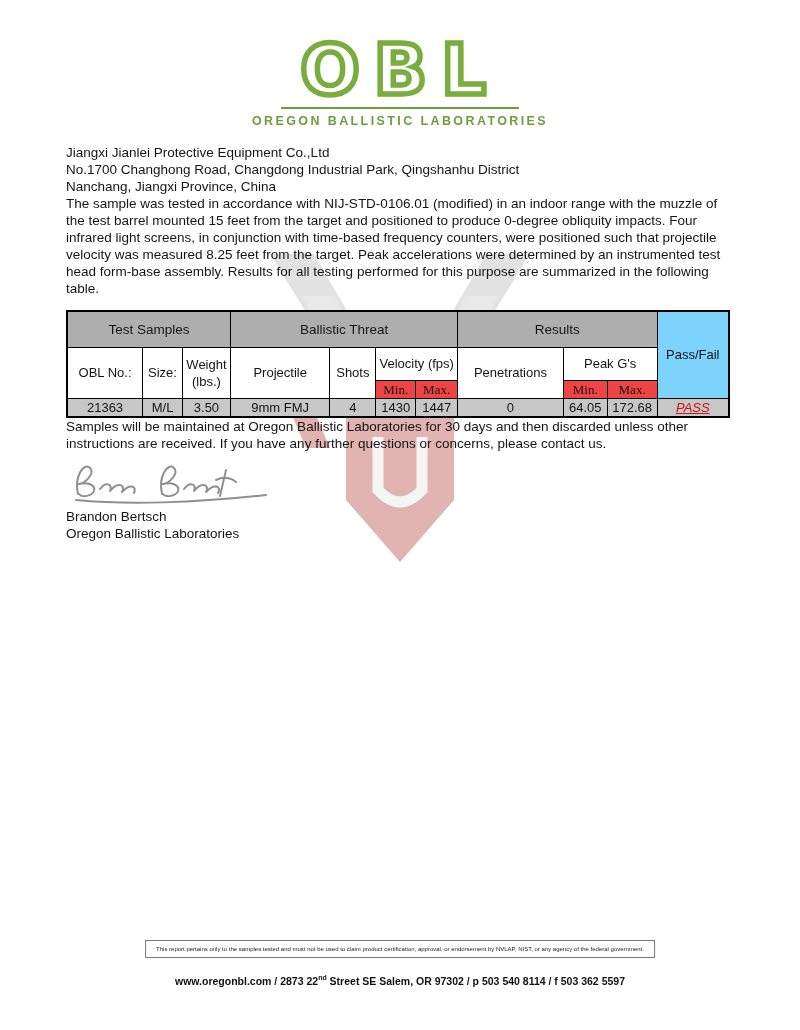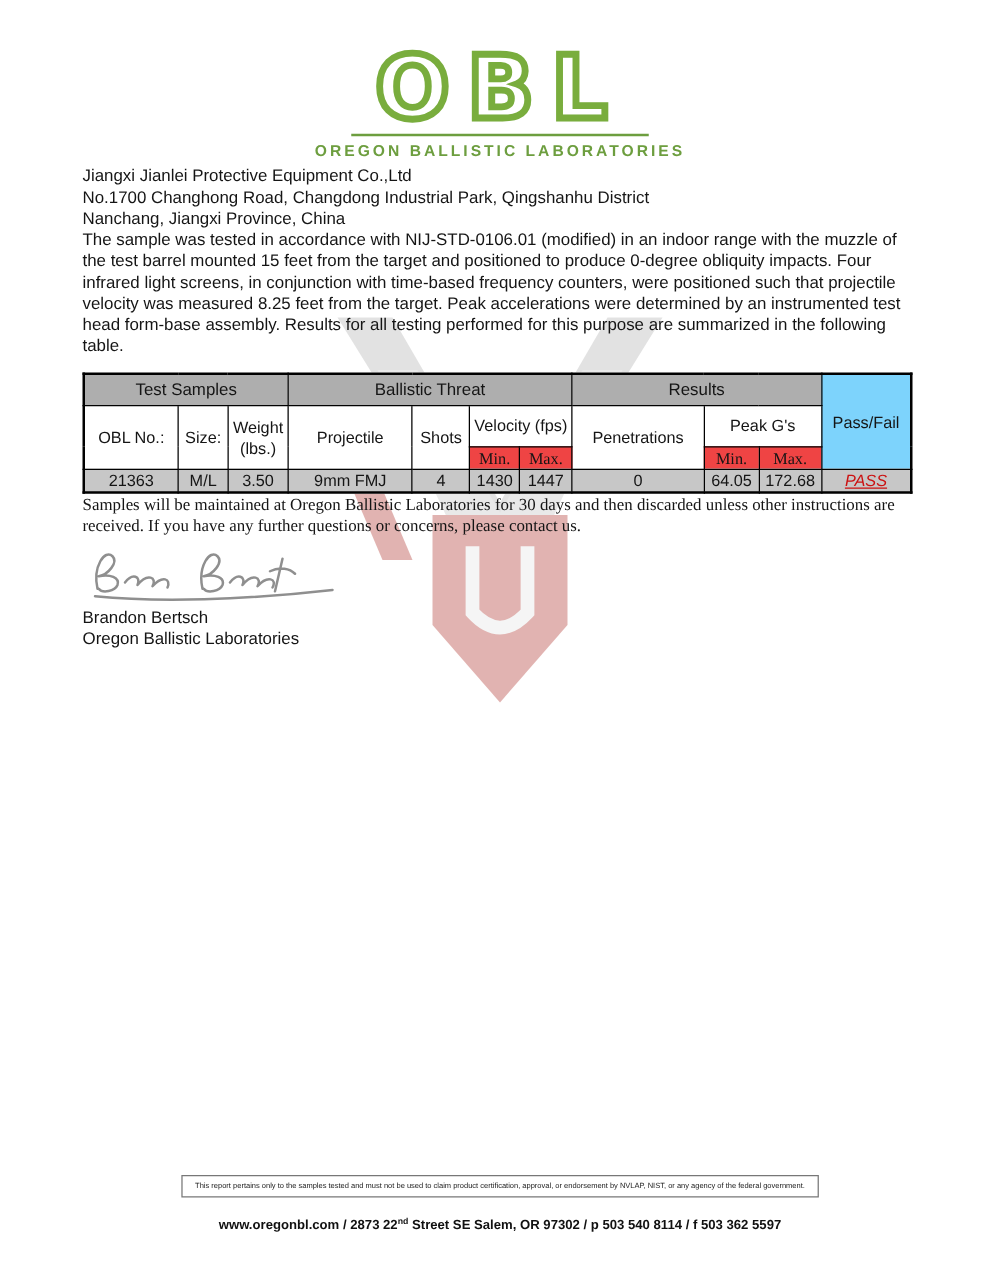--- a/index.html
+++ b/index.html
@@ -13,37 +13,37 @@
   
   .header { padding-top: 36px; text-align: center; position: relative; z-index: 1; }
   .logo-svg { display: block; margin: 0 auto; }
   .logo-rule { width: 238px; height: 2px; margin: 1px auto 5px; background: #6d9e3f; }
   .logo-subtitle { font-size: 12.5px; font-weight: bold; letter-spacing: 2.4px; color: #6d9e3f; }
 
   
   .content { position: relative; z-index: 1; padding: 0 66px; font-size: 13.5px; line-height: 17px; }
   .content p { margin: 0; }
   .date        { margin-top: 32px; }
-  .address     { margin-top: 4px; }
+  .address     { margin-top: 16px; }
   .para1       { margin-top: 14px; }
   .para2       { margin-top: 0; }
-  .para3       { margin-top: 20px; font-family: Liberation Serif, serif; }
+  .para3       { margin-top: 20px; }
   .closing     { margin-top: 24px; }
   .signature   { margin-top: 4px; height: 52px; }
   .sig path    { stroke: #8f8f8f; stroke-width: 2; fill: none; stroke-linecap: round; stroke-linejoin: round; }
   .signer-name { margin-top: 4px; }
 
   
   table.results {
     margin-top: 13px; border-collapse: collapse; width: 664px;
     font-size: 13px; text-align: center; border: 2px solid #000;
     position: relative; z-index: 1; background: #fff;
   }
   table.results th, table.results td { border: 1px solid #000; padding: 0 2px; font-weight: normal; }
-  .grp { background: #aeaeae; font-weight: bold; font-size: 13.5px; height: 25px; }
+  .grp { background: #aeaeae; font-weight: bold; font-size: 13.5px; height: 36px; }
   .head-row th   { height: 33px; background: #ffffff; }
   .minmax-row th { height: 16px; background: #ef4444; font-family: Liberation Serif, serif; }
   .passfail-head { background: #7dd3fc; }
   .data-row td   { height: 19px; background: #c7c7c7; }
   td.pass { color: #cc1111; font-weight: bold; font-style: italic; text-decoration: underline; }
 
   
   .watermark {
     position: absolute; left: 268px; top: 252px; width: 264px; height: 380px;
     z-index: 0; opacity: 0.38; pointer-events: none;

